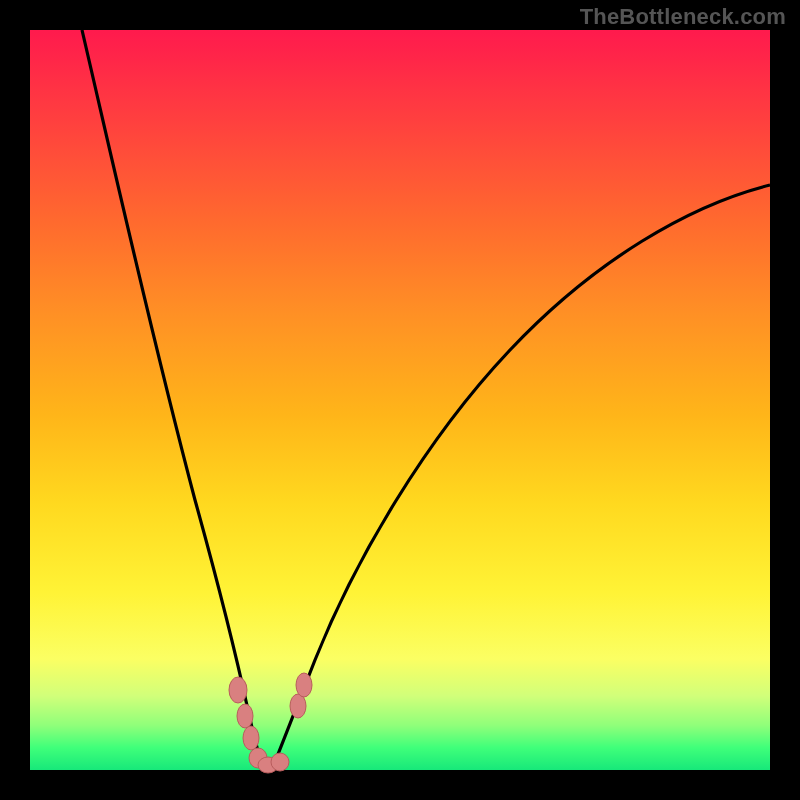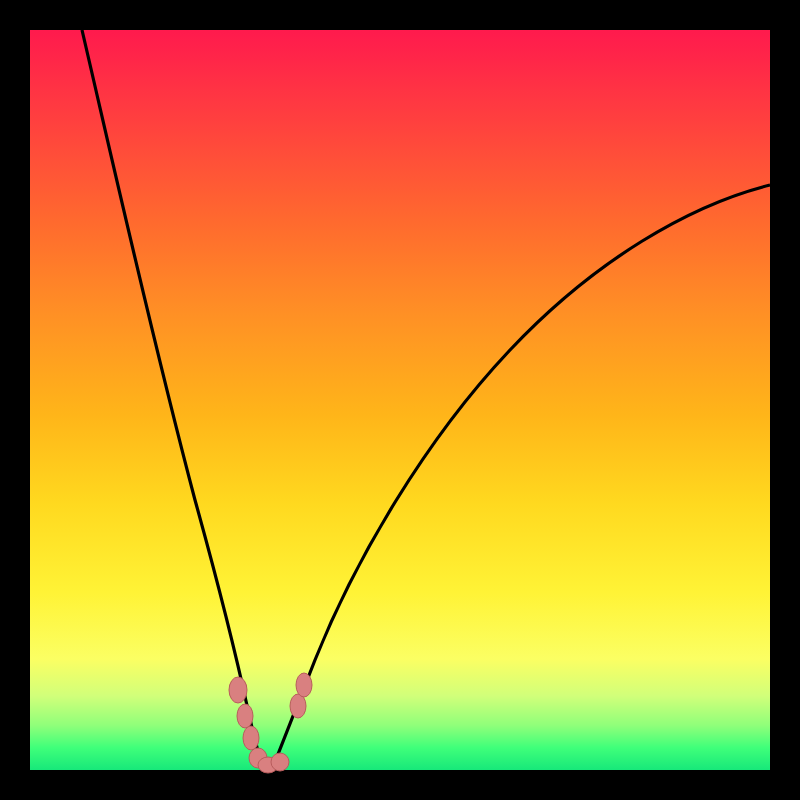--- a/index.html
+++ b/index.html
@@ -88,14 +88,15 @@
         <ellipse cx="238" cy="735" rx="10" ry="8"></ellipse>
         <ellipse cx="250" cy="732" rx="9" ry="9"></ellipse>
 
         <ellipse cx="268" cy="676" rx="8" ry="12"></ellipse>
         <ellipse cx="274" cy="655" rx="8" ry="12"></ellipse>
       </g>
     </svg>
 
   </div>
 
+  <div class="watermark">TheBottleneck.com</div>
 
 </div>
 
 </body></html>

